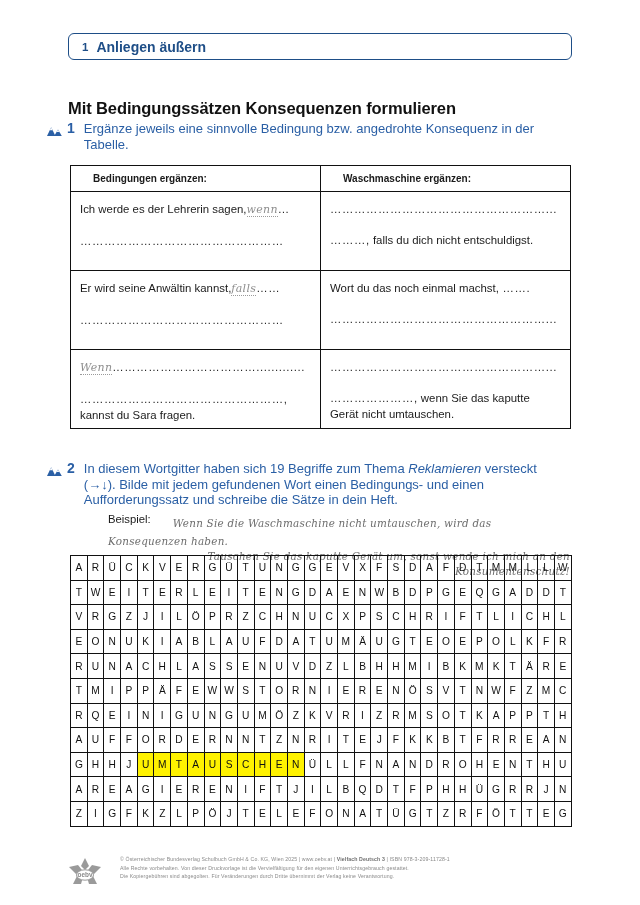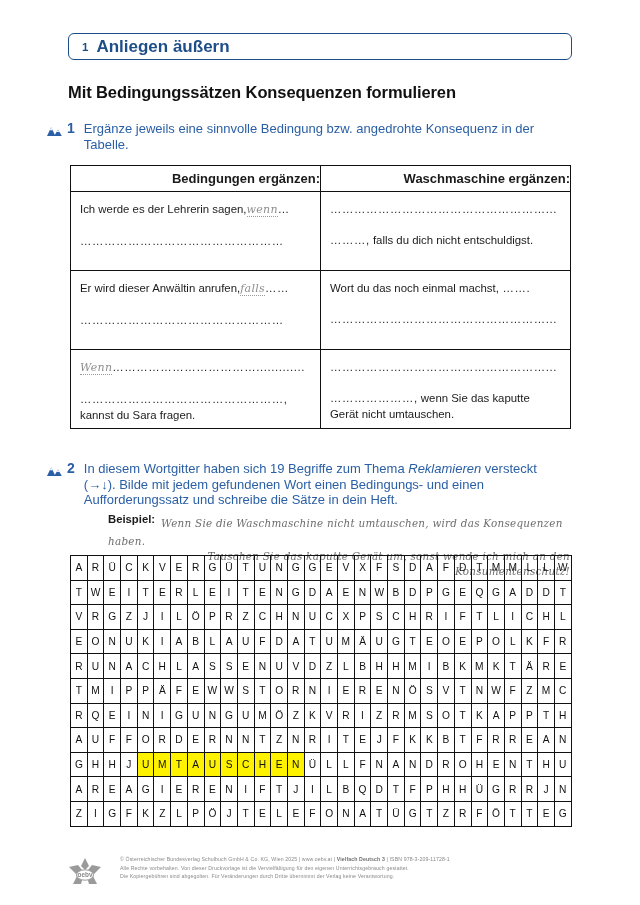--- a/index.html
+++ b/index.html
@@ -38,30 +38,30 @@
     background: #ffffff;
   }
   .chapter-num {
     color: #1e4e87;
     font-size: 11.5px;
     font-weight: bold;
     margin-left: 13px;
   }
   .chapter-title {
     color: #1e4e87;
-    font-size: 17px;
+    font-size: 14px;
     font-weight: bold;
     margin-left: 8px;
   }
 
   
   .main-heading {
     position: absolute;
     left: 68px;
-    top: 83px;
+    top: 99px;
     font-size: 16.5px;
     font-weight: bold;
     color: #111111;
     letter-spacing: -0.1px;
   }
 
   
   .task {
     position: absolute;
     display: flex;
@@ -102,24 +102,25 @@
     table-layout: fixed;
   }
   .ws-table td, .ws-table th {
     border: 1.1px solid #111111;
     box-sizing: border-box;
     vertical-align: top;
     padding: 0;
   }
   .ws-table th {
     height: 26px;
-    text-align: right;
-    font-size: 13px;
+    text-align: left;
+    font-size: 10px;
     font-weight: bold;
     vertical-align: middle;
+    padding-left: 22px;
   }
   .cellbox {
     height: 78px;
     padding: 9px 8px 0 9px;
     box-sizing: border-box;
     font-size: 11.4px;
     line-height: 16px;
     position: relative;
   }
   .cellbox .ln {
@@ -141,24 +142,24 @@
 
   
   .example {
     position: absolute;
     left: 108px;
     top: 513px;
     width: 462px;
   }
   .example-label {
     font-size: 11.3px;
-    font-weight: bold;
+    font-weight: normal;
     color: #1a1a1a;
     float: left;
-    margin-right: 6px;
+    margin-right: 22px;
   }
   .example-hand {
     font-family: "DejaVu Serif", serif;
     font-style: italic;
     font-size: 10.4px;
     color: #6d6d6d;
     line-height: 15px;
     letter-spacing: 0.25px;
   }
   .example-hand .l2 {
@@ -263,21 +264,21 @@
           <div class="cellbox">
             <span class="ln ln-a dots">………………………………………………...</span>
             <span class="ln"><span class="dots">………,</span><span> falls du dich nicht entschuldigst.</span></span>
           </div>
         </td>
       </tr>
 
       <tr>
         <td>
           <div class="cellbox">
-            <span class="ln ln-a"><span>Er wird dieser Anwältin anrufen,</span><span class="hand">falls</span><span class="dots">……</span></span>
+            <span class="ln ln-a"><span>Er wird seine Anwältin kannst,</span><span class="hand">falls</span><span class="dots">……</span></span>
             <span class="ln dots">……………………………………………</span>
           </div>
         </td>
         <td>
           <div class="cellbox">
             <span class="ln ln-a"><span>Wort du das noch einmal machst,</span><span class="dots"> …….</span></span>
             <span class="ln dots">………………………………………………...</span>
           </div>
         </td>
       </tr>

